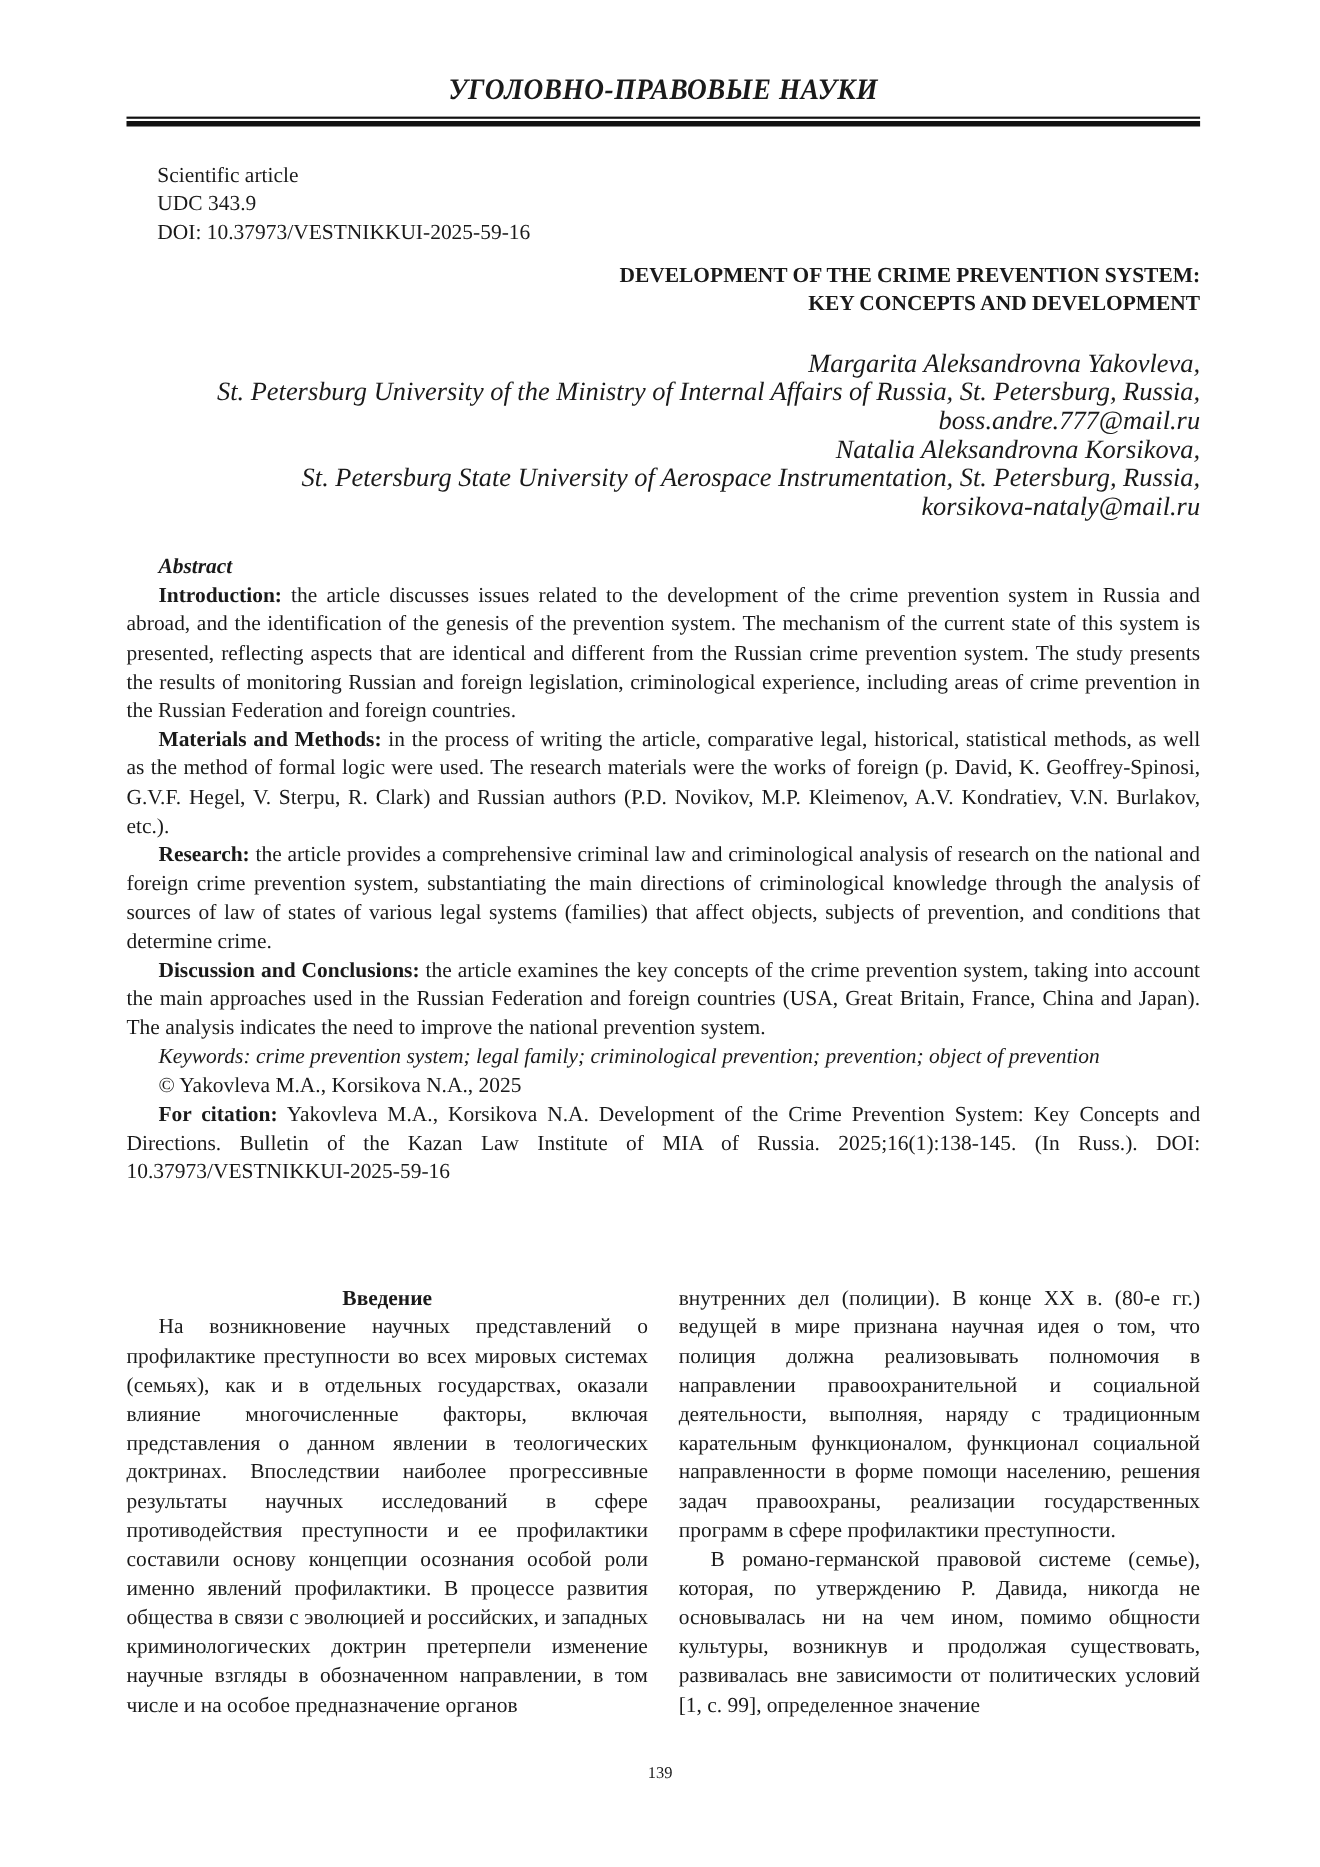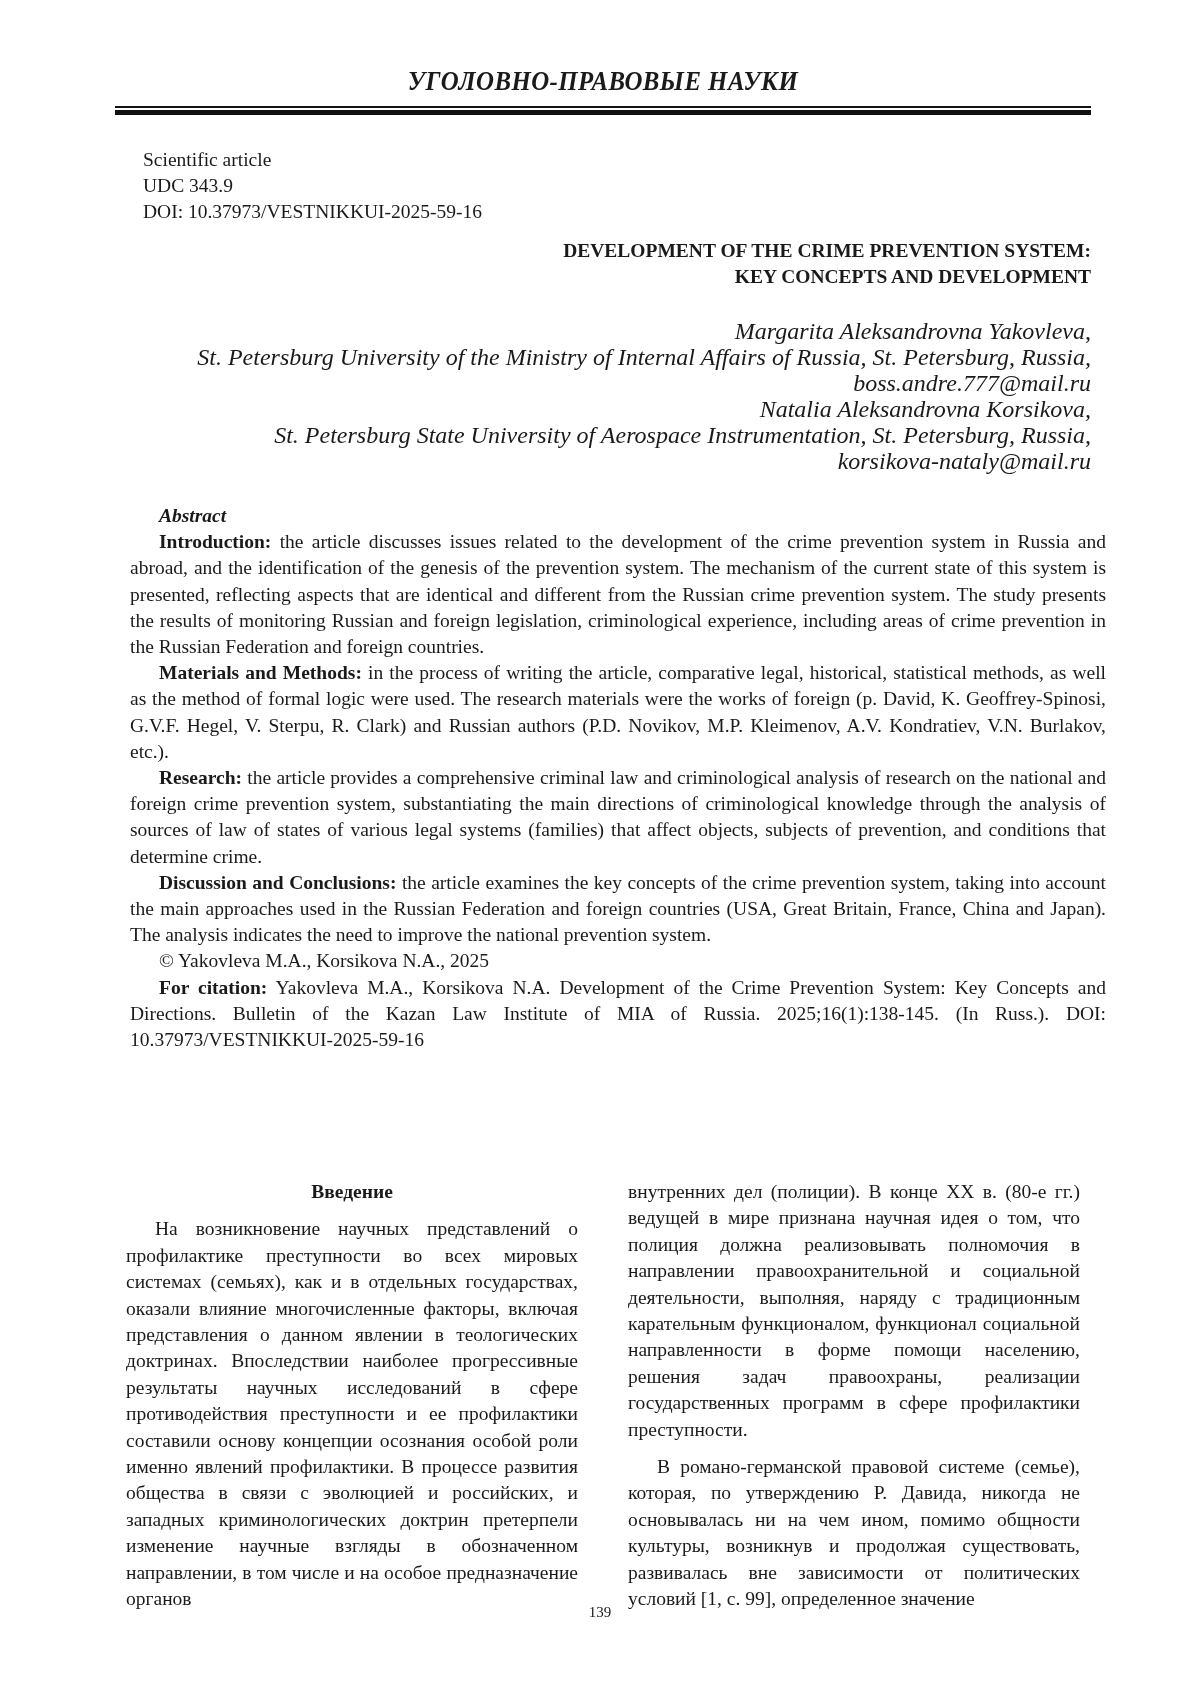--- a/index.html
+++ b/index.html
@@ -24,36 +24,36 @@
     text-align: right; font-weight: bold; font-size: 19.5px; line-height: 26px;
   }
   .authors {
     position: absolute; left: 115px; width: 976px; top: 318px;
     text-align: right; font-size: 24px; line-height: 26px; font-style: italic;
   }
   .authors div { white-space: nowrap; }
 
   .abstract {
     position: absolute; left: 115px; width: 976px; top: 503px;
-    font-size: 19.5px; line-height: 26.2px; text-align: justify; margin-left: 15px;
+    font-size: 19.5px; line-height: 26.2px; text-align: justify;
   }
   .abstract p { margin: 0; text-indent: 29px; }
   .abstract .abs-title { font-style: italic; font-weight: bold; text-indent: 29px; }
   .abstract b { font-weight: bold; }
   .abstract .kw { font-style: italic; }
 
   .cols { position: absolute; top: 1168px; left: 115px; width: 976px; }
   .col {
     position: absolute; top: 0; width: 474px;
     font-size: 19.5px; line-height: 26.4px; text-align: justify;
     font-family: "Liberation Serif", serif;
   }
   .col-left { left: 0; }
   .col-right { left: 502px; }
-  .col p { margin: 11px; text-indent: 29px; }
+  .col p { margin: 0; text-indent: 29px; }
   .col p.noindent { text-indent: 0; }
   .col .section-heading { text-align: center; font-weight: bold; text-indent: 0; }
 
   .page-number {
     position: absolute; left: 0; width: 1200px; top: 1604px;
     text-align: center; font-size: 15px; font-family: "Liberation Serif", serif;
   }
 </style>
 </head>
 <body>
@@ -83,20 +83,21 @@
     <div>St. Petersburg State University of Aerospace Instrumentation, St. Petersburg, Russia,</div>
     <div>korsikova-nataly@mail.ru</div>
   </div>
 
   <div class="abstract serif">
     <p class="abs-title">Abstract</p>
     <p><b>Introduction:</b><span> the article discusses issues related to the development of the crime prevention system in Russia and abroad, and the identification of the genesis of the prevention system. The mechanism of the current state of this system is presented, reflecting aspects that are identical and different from the Russian crime prevention system. The study presents the results of monitoring Russian and foreign legislation, criminological experience, including areas of crime prevention in the Russian Federation and foreign countries.</span></p>
     <p><b>Materials and Methods:</b><span> in the process of writing the article, comparative legal, historical, statistical methods, as well as the method of formal logic were used. The research materials were the works of foreign (p. David, K. Geoffrey-Spinosi, G.V.F. Hegel, V. Sterpu, R. Clark) and Russian authors (P.D. Novikov, M.P. Kleimenov, A.V. Kondratiev, V.N. Burlakov, etc.).</span></p>
     <p><b>Research:</b><span> the article provides a comprehensive criminal law and criminological analysis of research on the national and foreign crime prevention system, substantiating the main directions of criminological knowledge through the analysis of sources of law of states of various legal systems (families) that affect objects, subjects of prevention, and conditions that determine crime.</span></p>
     <p><b>Discussion and Conclusions:</b><span> the article examines the key concepts of the crime prevention system, taking into account the main approaches used in the Russian Federation and foreign countries (USA, Great Britain, France, China and Japan). The analysis indicates the need to improve the national prevention system.</span></p>
+    <p class="kw">Keywords: crime prevention system; legal family; criminological prevention; prevention; object of prevention</p>
     <p>© Yakovleva M.A., Korsikova N.A., 2025</p>
     <p><b>For citation:</b><span> Yakovleva M.A., Korsikova N.A. Development of the Crime Prevention System: Key Concepts and Directions. Bulletin of the Kazan Law Institute of MIA of Russia. 2025;16(1):138-145. (In Russ.). DOI: 10.37973/VESTNIKKUI-2025-59-16</span></p>
   </div>
 
   <div class="cols">
     <div class="col col-left">
       <p class="section-heading">Введение</p>
       <p>На возникновение научных представлений о профилактике преступности во всех мировых системах (семьях), как и в отдельных государствах, оказали влияние многочисленные факторы, включая представления о данном явлении в теологических доктринах. Впоследствии наиболее прогрессивные результаты научных исследований в сфере противодействия преступности и ее профилактики составили основу концепции осознания особой роли именно явлений профилактики. В процессе развития общества в связи с эволюцией и российских, и западных криминологических доктрин претерпели изменение научные взгляды в обозначенном направлении, в том числе и на особое предназначение органов</p>
     </div>
     <div class="col col-right">

